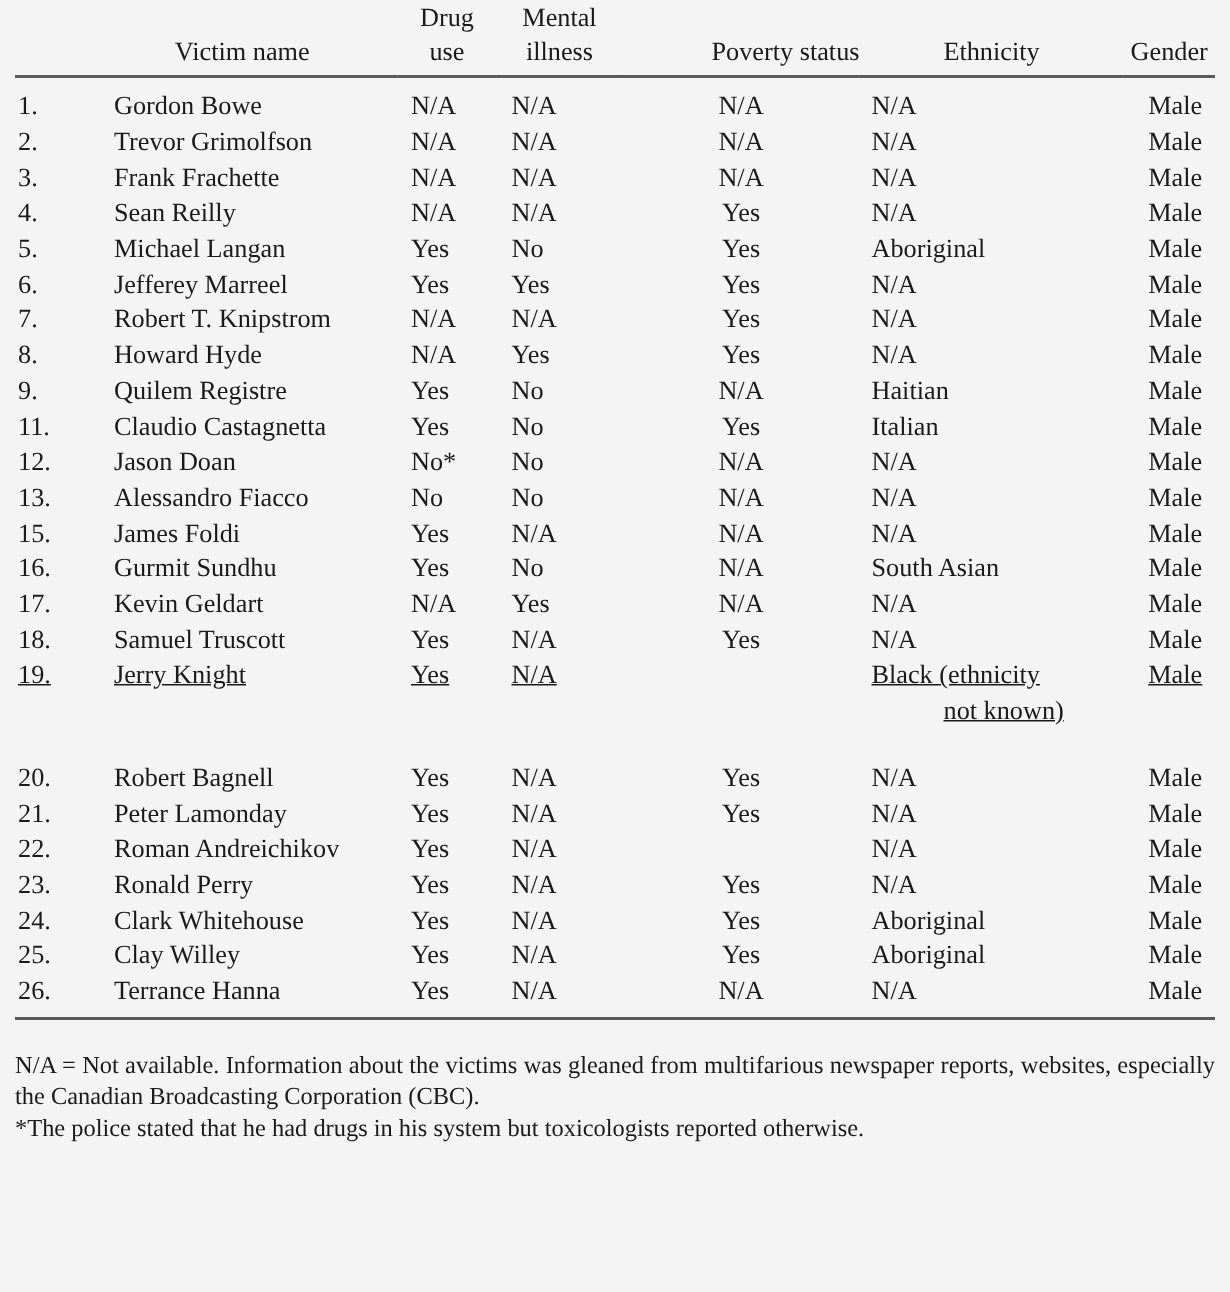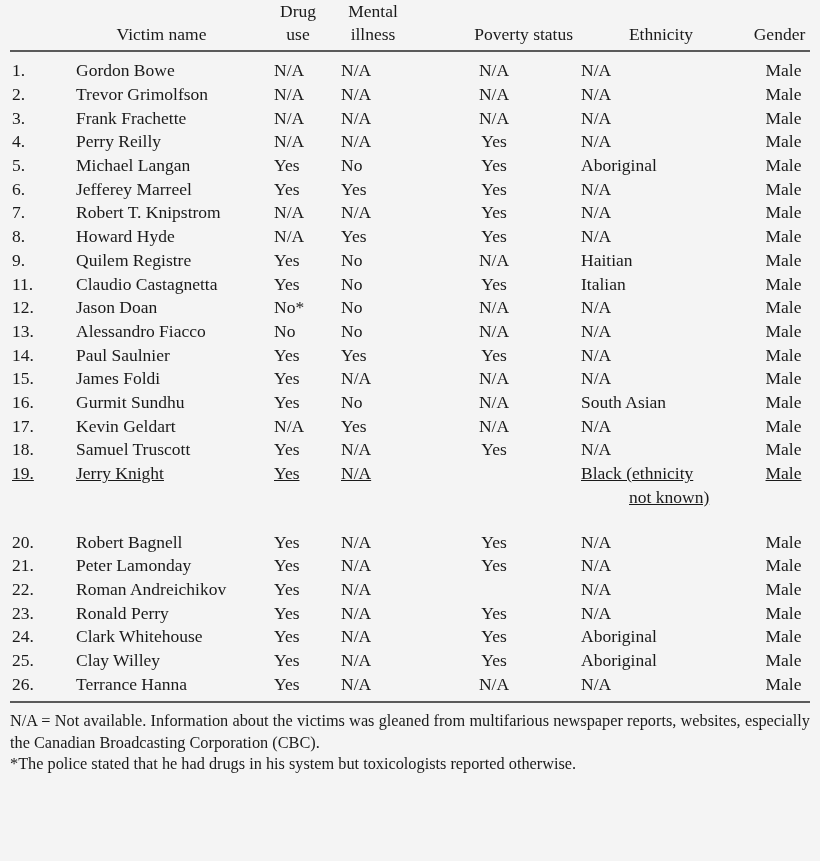--- a/index.html
+++ b/index.html
@@ -78,21 +78,21 @@
 
   .eth-line2 { display: block; margin-left: 48px; }
 
   .bottom-rule {
     width: 800px;
     border-top: 2.5px solid #5a5a5a;
     margin-top: 5px;
   }
   .notes {
     width: 800px;
-    margin-top: 7px;
+    margin-top: 19px;
     font-size: 16.3px;
     line-height: 1.31;
     text-align: justify;
   }
   .notes p { margin: 0; }
   .notes p.note-star { text-align: left; }
 </style>
 </head>
 <body>
 
@@ -156,21 +156,21 @@
           <td class="num">3.</td>
           <td class="name">Frank Frachette</td>
           <td class="drug">N/A</td>
           <td class="mi">N/A</td>
           <td class="pov">N/A</td>
           <td class="eth">N/A</td>
           <td class="gen">Male</td>
         </tr>
         <tr>
           <td class="num">4.</td>
-          <td class="name">Perry Reilly</td>
+          <td class="name">Sean Reilly</td>
           <td class="drug">N/A</td>
           <td class="mi">N/A</td>
           <td class="pov">Yes</td>
           <td class="eth">N/A</td>
           <td class="gen">Male</td>
         </tr>
         <tr>
           <td class="num">5.</td>
           <td class="name">Michael Langan</td>
           <td class="drug">Yes</td>
@@ -232,29 +232,20 @@
           <td class="pov">N/A</td>
           <td class="eth">N/A</td>
           <td class="gen">Male</td>
         </tr>
         <tr>
           <td class="num">13.</td>
           <td class="name">Alessandro Fiacco</td>
           <td class="drug">No</td>
           <td class="mi">No</td>
           <td class="pov">N/A</td>
-          <td class="eth">N/A</td>
-          <td class="gen">Male</td>
-        </tr>
-        <tr>
-          <td class="num">14.</td>
-          <td class="name">Paul Saulnier</td>
-          <td class="drug">Yes</td>
-          <td class="mi">Yes</td>
-          <td class="pov">Yes</td>
           <td class="eth">N/A</td>
           <td class="gen">Male</td>
         </tr>
         <tr>
           <td class="num">15.</td>
           <td class="name">James Foldi</td>
           <td class="drug">Yes</td>
           <td class="mi">N/A</td>
           <td class="pov">N/A</td>
           <td class="eth">N/A</td>

